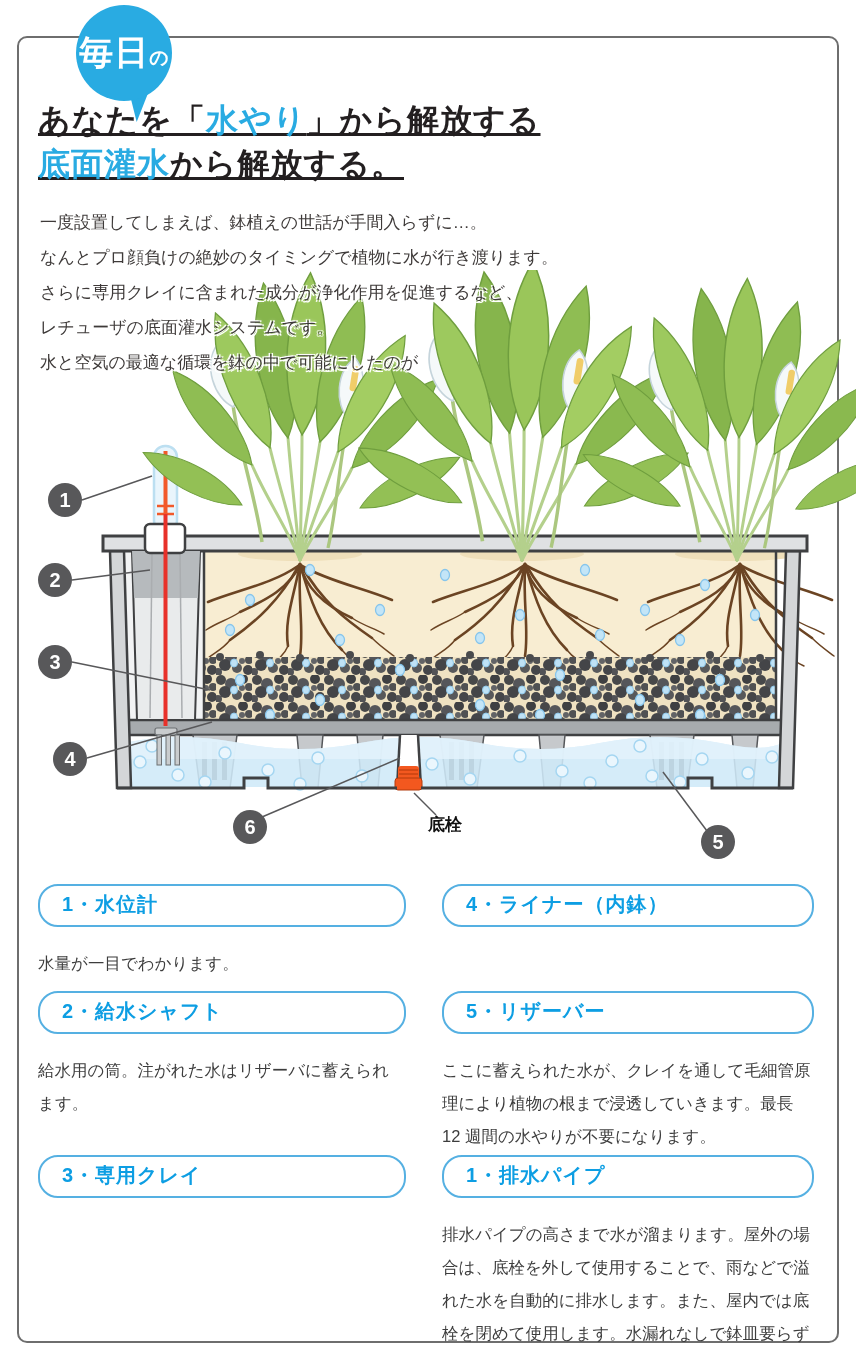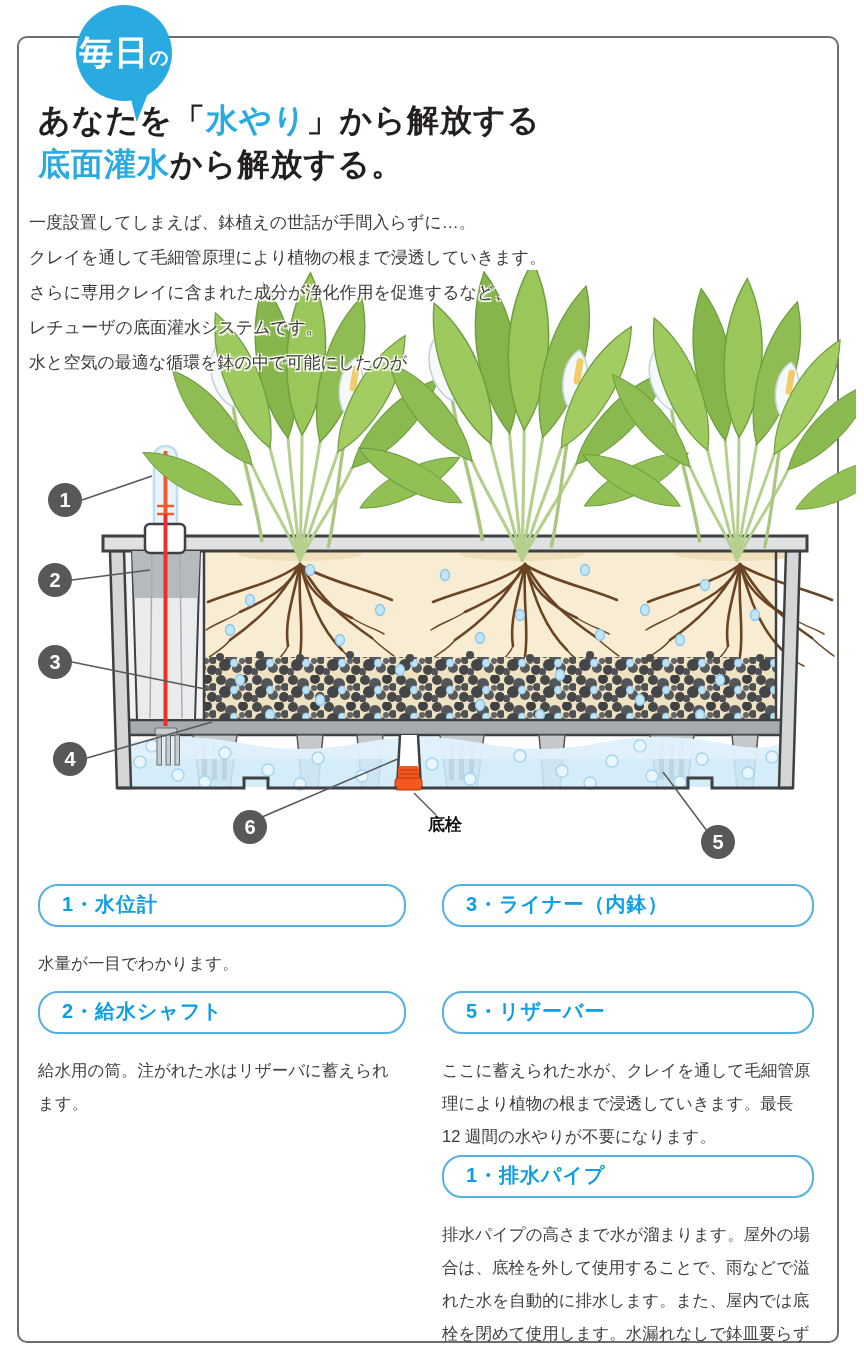--- a/index.html
+++ b/index.html
@@ -11,24 +11,24 @@
   .badge{position:absolute;left:76px;top:5px;width:96px;height:96px;border-radius:50%;
          background:#29abe2;display:flex;align-items:center;justify-content:center;z-index:6;}
   .badge .big{color:#fff;font-weight:bold;font-size:34px;letter-spacing:1px;}
   .badge .small{color:#fff;font-weight:bold;font-size:19px;margin-top:10px;}
   .badge-tail{position:absolute;left:133px;top:92px;width:0;height:0;z-index:5;
          border-top:28px solid #29abe2;border-right:20px solid transparent;
          transform:rotate(-14deg);}
   
   .title{position:absolute;left:38px;top:98px;z-index:4;
          font-family:"Liberation Serif","DejaVu Serif",serif;
-         font-weight:bold;font-size:32px;line-height:44px;color:#231f20;letter-spacing:1px;}
+         font-weight:bold;font-size:32px;line-height:44px;color:#231f20;letter-spacing:1px;text-decoration:underline;}
   .title .accent{color:#29abe2;}
   
-  .intro{position:absolute;left:29px;top:205px;z-index:4;font-size:17px;line-height:35px;color:#3e3a39;
+  .intro{position:absolute;left:40px;top:205px;z-index:4;font-size:17px;line-height:35px;color:#3e3a39;
          text-shadow:-1.5px -1.5px 0 #fff,1.5px -1.5px 0 #fff,-1.5px 1.5px 0 #fff,1.5px 1.5px 0 #fff,0 0 4px #fff;}
   
   .diagram{position:absolute;left:0;top:270px;width:864px;height:600px;z-index:2;}
   
   .features{position:absolute;left:38px;top:884px;width:776px;z-index:4;
             display:grid;grid-template-columns:368px 372px;column-gap:36px;
             grid-template-rows:107px 164px auto;grid-auto-flow:column;}
   .feature{min-width:0;}
   .feature .hbox{box-sizing:border-box;width:100%;border:2px solid #55b0e2;border-radius:20px;
             padding:5px 0 7px 22px;background:#fff;}
@@ -47,21 +47,21 @@
     <span class="small">の</span>
   </div>
 
   <div class="title">
     <div><span>あなたを「</span><span class="accent">水やり</span><span>」から解放する</span></div>
     <div><span class="accent">底面灌水</span><span>から解放する。</span></div>
   </div>
 
   <div class="intro">
     <div>一度設置してしまえば、鉢植えの世話が手間入らずに…。</div>
-    <div>クレイを通して毛細管原理により植物の根まで浸透していきます。</div>
+    <div>なんとプロ顔負けの絶妙のタイミングで植物に水が行き渡ります。</div>
     <div>さらに専用クレイに含まれた成分が浄化作用を促進するなど、</div>
     <div>レチューザの底面灌水システムです。</div>
     <div>水と空気の最適な循環を鉢の中で可能にしたのが</div>
   </div>
 
   <svg class="diagram" viewBox="0 0 864 600">
     <defs>
       <radialGradient id="gShade">
           <stop offset="0%" stop-color="#a97c42" stop-opacity="0.55"></stop>
           <stop offset="70%" stop-color="#c79a5e" stop-opacity="0.25"></stop>
@@ -326,23 +326,24 @@
   <div class="features">
     <div class="feature">
       <div class="hbox"><span>1・水位計</span></div>
       <div class="body">水量が一目でわかります。</div>
     </div>
     <div class="feature">
       <div class="hbox"><span>2・給水シャフト</span></div>
       <div class="body">給水用の筒。注がれた水はリザーバに蓄えられます。</div>
     </div>
     <div class="feature">
-    </div>
-    <div class="feature">
-      <div class="hbox"><span>3・ライナー（内鉢）</span></div>
+      <div class="hbox"><span>3・専用クレイ</span></div>
+    </div>
+    <div class="feature">
+      <div class="hbox"><span>4・ライナー（内鉢）</span></div>
     </div>
     <div class="feature">
       <div class="hbox"><span>5・リザーバー</span></div>
       <div class="body">ここに蓄えられた水が、クレイを通して毛細管原理により植物の根まで浸透していきます。最長 12 週間の水やりが不要になります。</div>
     </div>
     <div class="feature">
       <div class="hbox"><span>1・排水パイプ</span></div>
       <div class="body">排水パイプの高さまで水が溜まります。屋外の場合は、底栓を外して使用することで、雨などで溢れた水を自動的に排水します。また、屋内では底栓を閉めて使用します。水漏れなしで鉢皿要らずのプランターです。</div>
     </div>
   </div>

